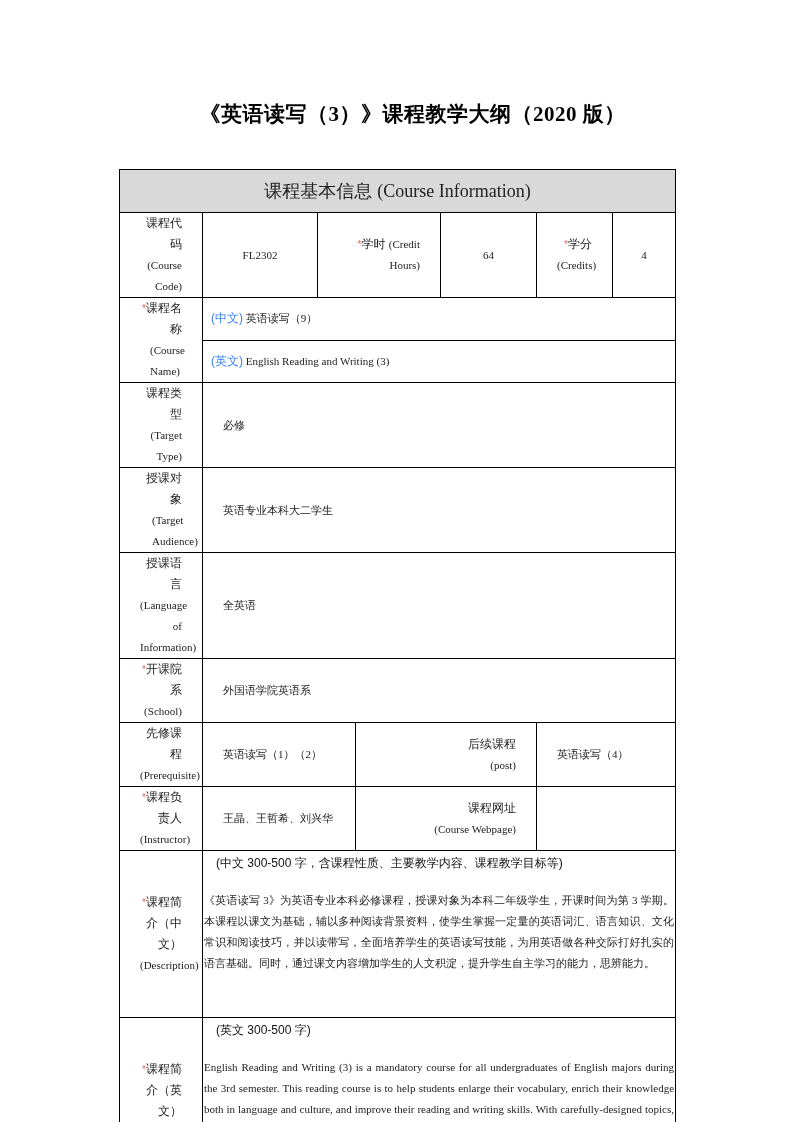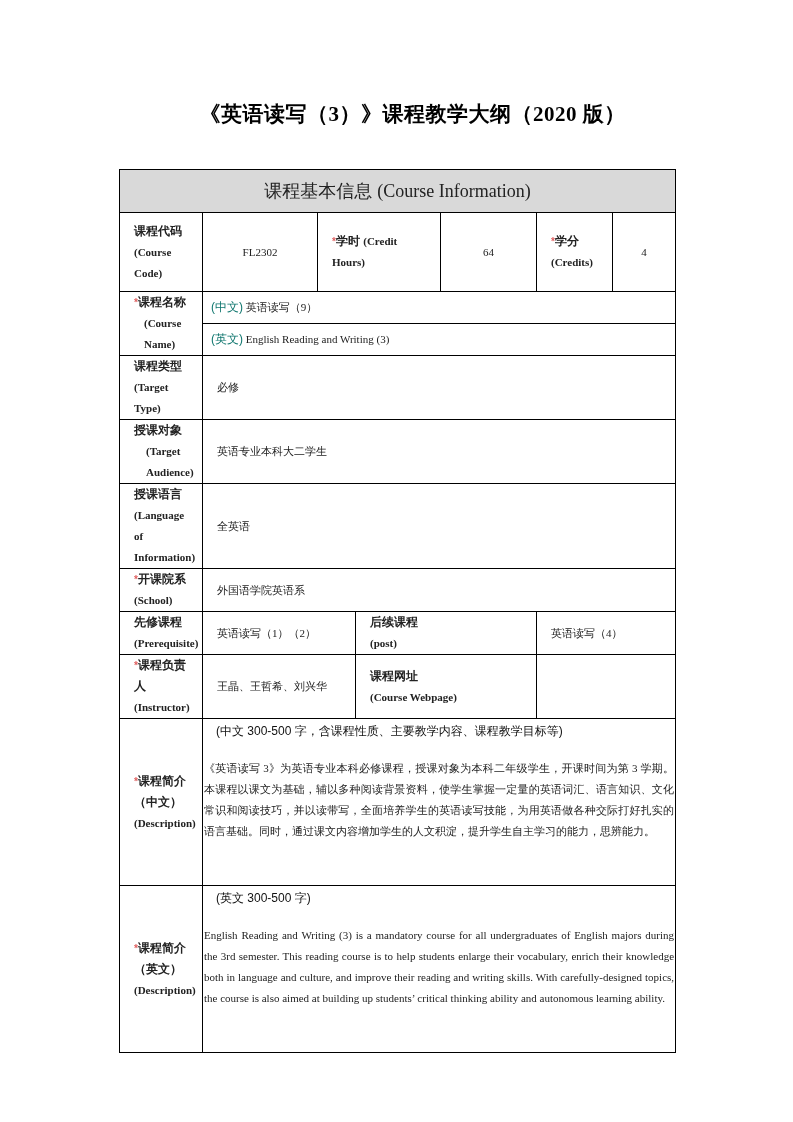--- a/index.html
+++ b/index.html
@@ -6,31 +6,31 @@
   body { width:793px; height:1122px; position:relative; font-family:"Liberation Serif", serif; color:#000; }
   .title {
     position:absolute; left:0; top:100px; width:793px; text-align:center;
     font-family:"Liberation Serif", serif; font-weight:bold; font-size:21px; letter-spacing:0.5px;margin-left:16px;
   }
   table.syl {
     position:absolute; left:119px; top:169px; width:556px;
     border-collapse:collapse; table-layout:fixed;
   }
   table.syl td {
-    border:1.3px solid #000; padding:0 14px; font-size:11px; line-height:21px;
+    border:1.3px solid #000; padding:0 20px; font-size:11px; line-height:21px;
     vertical-align:middle; color:#222;
   }
   .hdr { background:#d9d9d9; text-align:center; font-size:18px !important; height:42px; font-family:"Liberation Sans", sans-serif; }
   .hdr .en { font-family:"Liberation Serif", serif; }
-  .lab { text-align:left; font-family:"Liberation Sans", sans-serif; font-size:12px !important; color:#111;font-weight:bold; }
+  .lab { text-align:right; font-family:"Liberation Sans", sans-serif; font-size:12px !important; color:#111; }
   .lab .en { font-family:"Liberation Serif", serif; font-size:11px; }
   .val { font-family:"Liberation Serif", serif; color:#333;border-radius:21px; }
   .center { text-align:center; }
   .req { color:#e06060; font-size:10px; }
-  .tag { font-family:"Liberation Sans", sans-serif; font-size:12px; color:#0f766e; }
+  .tag { font-family:"Liberation Sans", sans-serif; font-size:12px; color:#3b82f6; }
   .desc { vertical-align:top !important; padding:2px 1px !important; text-align:justify; }
   .desc p { margin:0; line-height:21px; }
   .desc .note { padding-left:12px; font-family:"Liberation Sans", sans-serif; font-size:12px; color:#111; }
   .gap { height:16px; }
 </style>
 </head>
 <body>
 
 <div class="title">《英语读写（3）》课程教学大纲（2020 版）</div>
 

